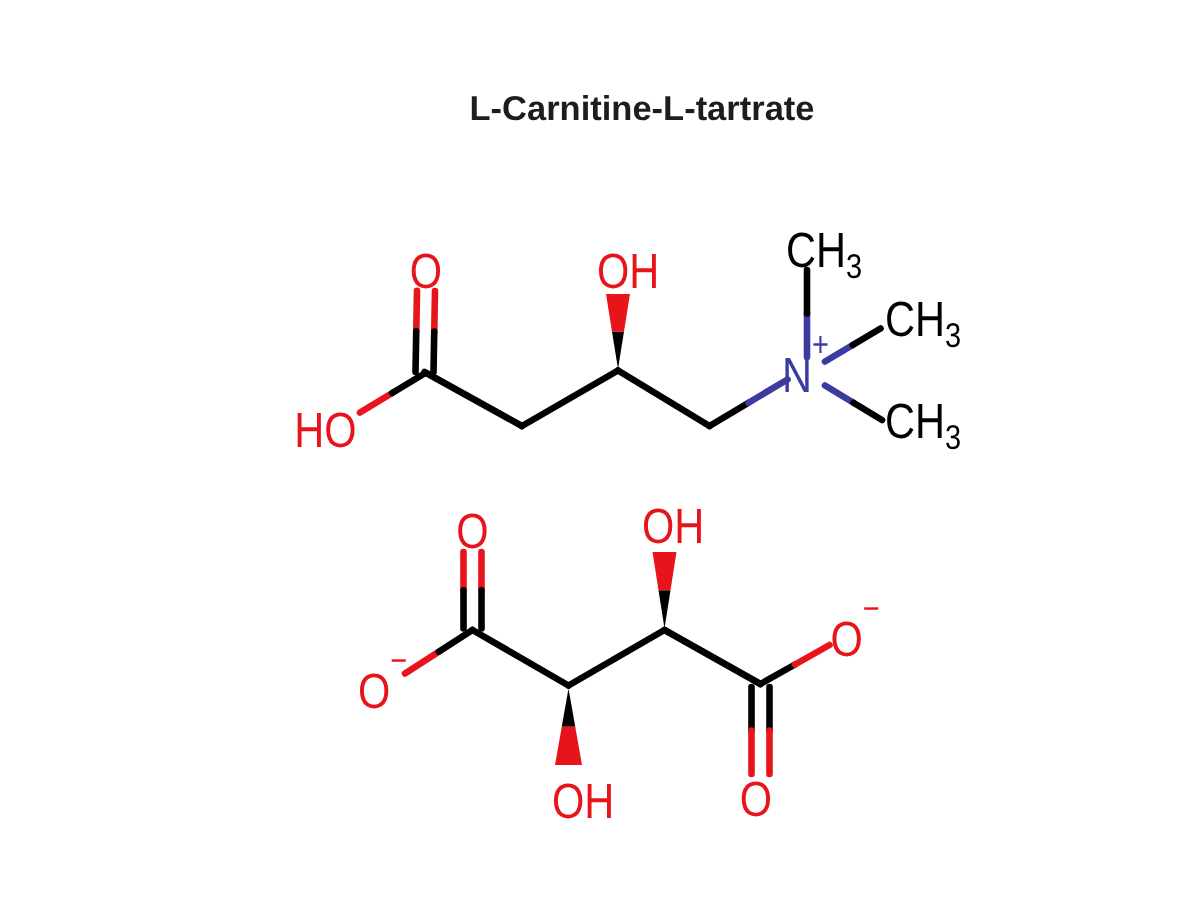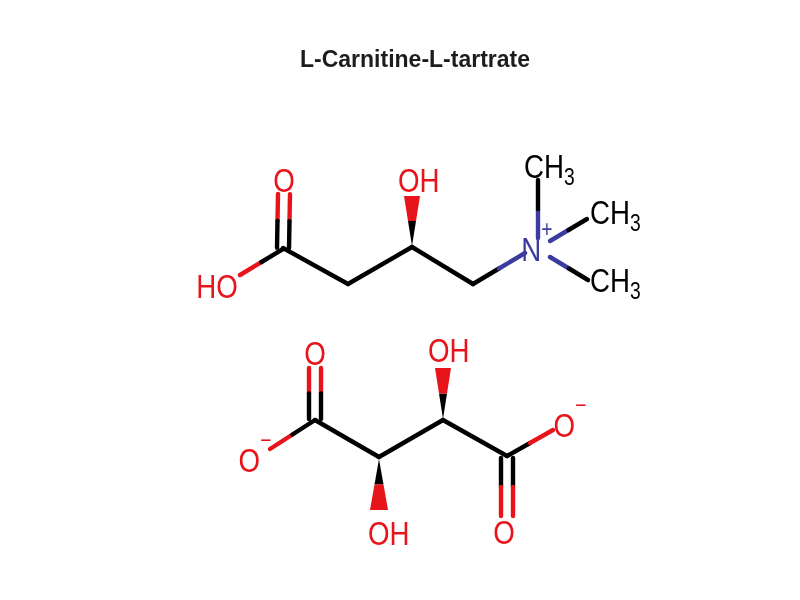--- a/index.html
+++ b/index.html
@@ -9,21 +9,21 @@
     height: 600px;
     background: #ffffff;
     overflow: hidden;
     font-family: "Liberation Sans", sans-serif;
   }
   .title {
     position: absolute;
     top: 46px;
     left: 415px;
     transform: translateX(-50%);
-    margin: 0;
+    margin: 13px;
     font-family: "Liberation Sans", sans-serif;
     font-size: 23px;
     font-weight: bold;
     color: #1d1d1d;
     white-space: nowrap;
     letter-spacing: 0px;
   }
   .canvas {
     position: absolute;
     top: 0;

